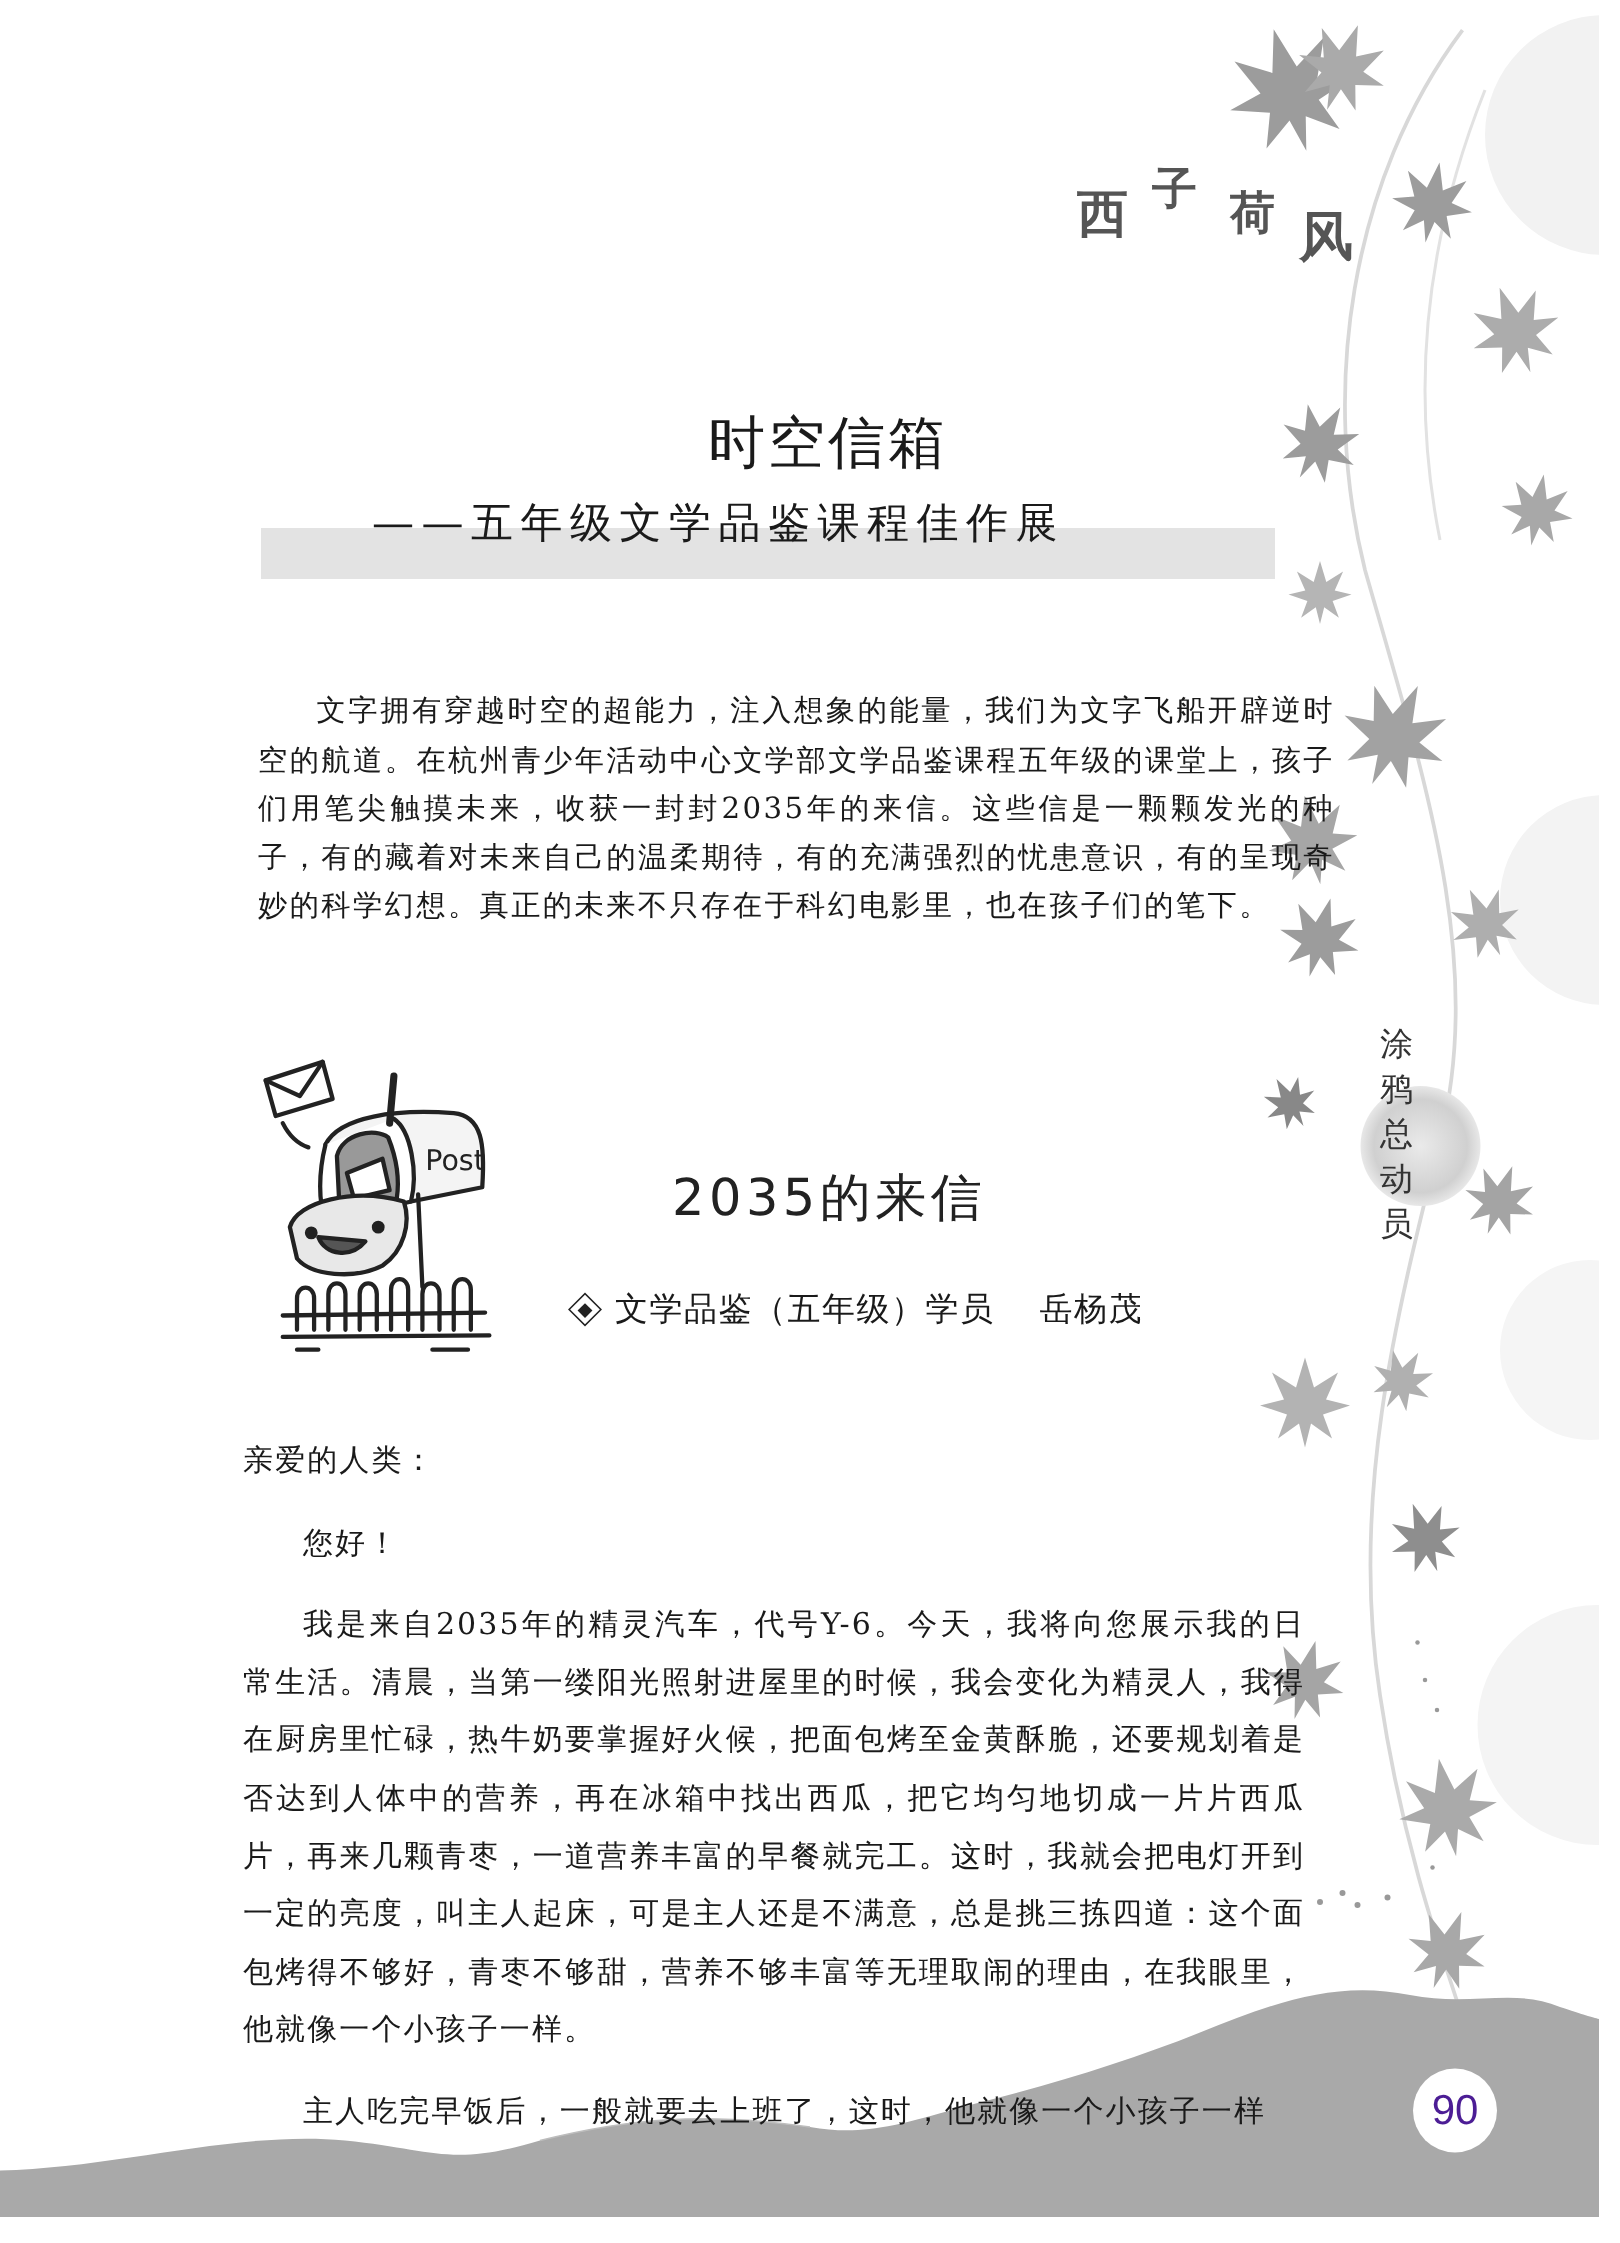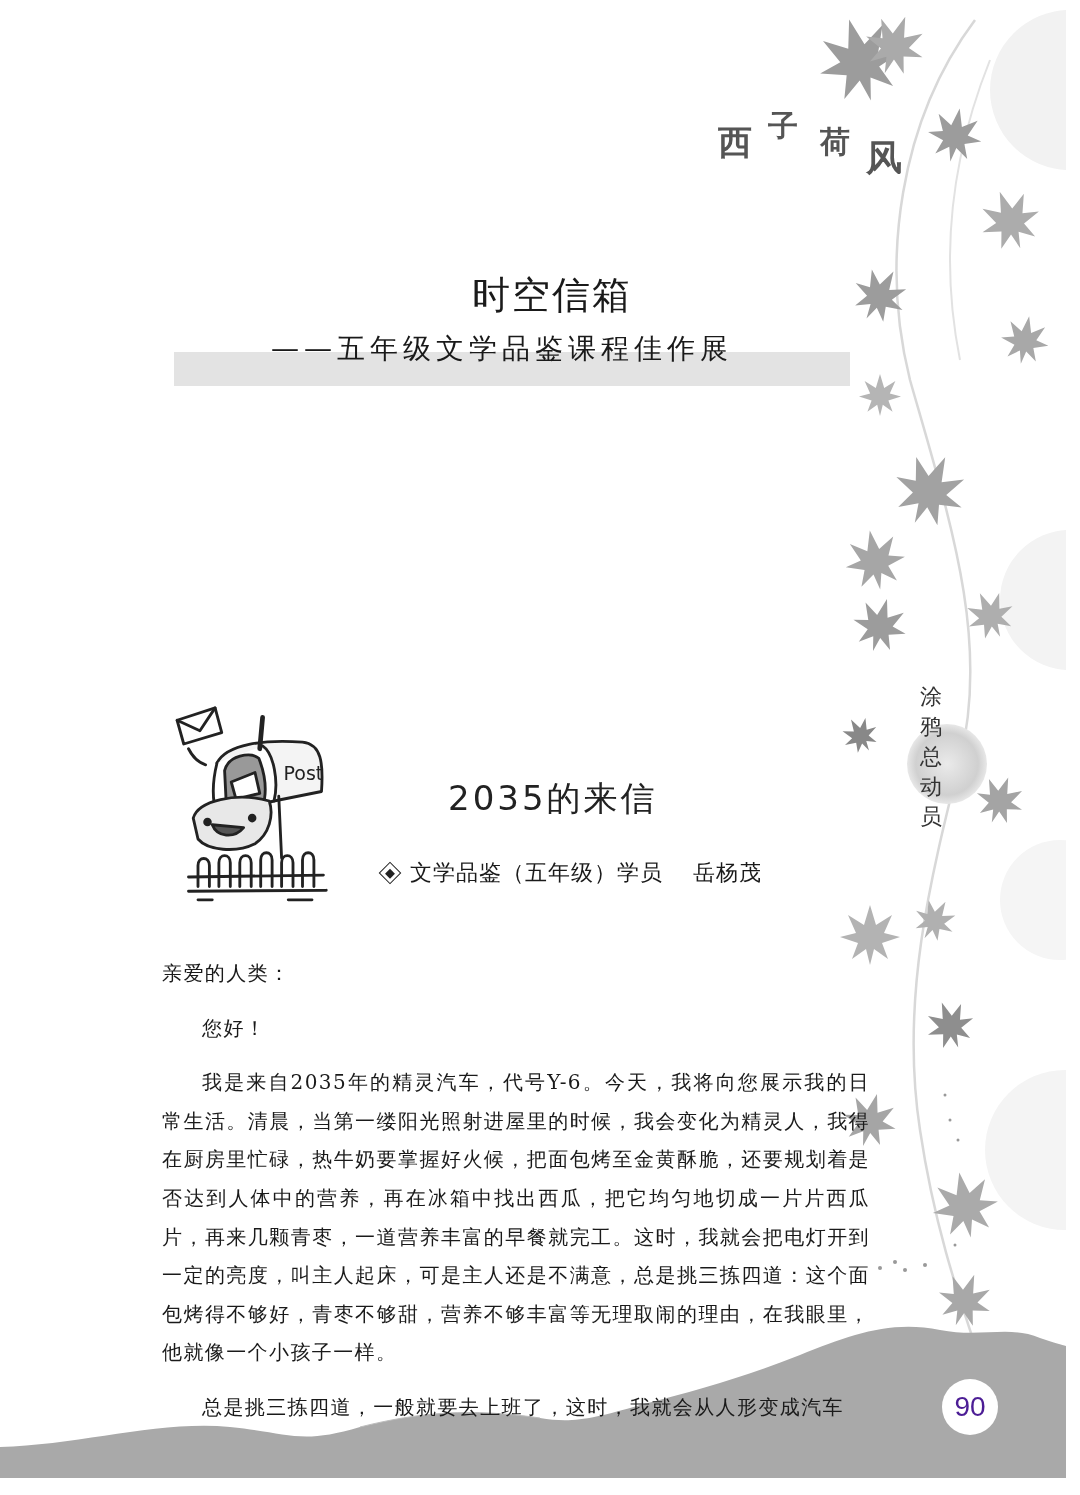--- a/index.html
+++ b/index.html
@@ -13,21 +13,21 @@
   .series-title span { position:absolute; font-family:"DejaVu Sans", sans-serif; font-weight:bold; color:#555; }
   .st-0 { left:0; top:10px; font-size:34px; }
   .st-1 { left:50px; top:-4px; font-size:30px; }
   .st-2 { left:102px; top:12px; font-size:30px; }
   .st-3 { left:148px; top:24px; font-size:36px; }
 
   .title-band { position:absolute; left:174px; top:352px; width:676px; height:34px; background:#e3e3e3; }
   .main-title { position:absolute; left:0; top:270px; width:1040px; text-align:center;
                 font-family:"DejaVu Serif", serif; font-size:38px; color:#1a1a1a; letter-spacing:2px;padding-left:32px; }
   .sub-title { position:absolute; left:248px; top:330px; font-family:"DejaVu Serif", serif;
-               font-size:28px; color:#1a1a1a; letter-spacing:5px;margin-left:23px; }
+               font-size:28px; color:#1a1a1a; letter-spacing:5px; }
 
   .intro { position:absolute; left:172px; top:458px; width:718px; font-size:19.5px; line-height:32.5px;
            letter-spacing:1.6px; text-align:justify; }
   .intro p { margin:0; text-indent:2em; }
 
   .mailbox { position:absolute; left:160px; top:696px; width:190px; height:210px; }
 
   .article-title { position:absolute; left:448px; top:776px; font-family:"DejaVu Sans", sans-serif;
                    font-size:34px; color:#222; letter-spacing:3px; }
   .byline { position:absolute; left:382px; top:858px; font-family:"DejaVu Sans", sans-serif;
@@ -115,20 +115,23 @@
     <span class="st-0">西</span>
     <span class="st-1">子</span>
     <span class="st-2">荷</span>
     <span class="st-3">风</span>
   </div>
 
   <div class="title-band"></div>
   <div class="main-title">时空信箱</div>
   <div class="sub-title">——五年级文学品鉴课程佳作展</div>
 
+  <div class="intro">
+    <p>文字拥有穿越时空的超能力，注入想象的能量，我们为文字飞船开辟逆时空的航道。在杭州青少年活动中心文学部文学品鉴课程五年级的课堂上，孩子们用笔尖触摸未来，收获一封封2035年的来信。这些信是一颗颗发光的种子，有的藏着对未来自己的温柔期待，有的充满强烈的忧患意识，有的呈现奇妙的科学幻想。真正的未来不只存在于科幻电影里，也在孩子们的笔下。</p>
+  </div>
 
   <svg class="mailbox" viewBox="0 0 200 220" xmlns="http://www.w3.org/2000/svg">
     <g stroke="#222" stroke-width="3" fill="none" stroke-linecap="round" stroke-linejoin="round">
 
       <path d="M18,25 L58,12 L65,38 L25,50 Z" fill="#fff"></path>
       <path d="M18,25 L42,36 L58,12"></path>
       <path d="M30,55 C35,65 42,70 48,72"></path>
 
       <path d="M60,70 C70,50 110,45 150,48 C170,50 172,70 170,100 L120,110" fill="#f4f4f4"></path>
       <path d="M60,70 C55,90 55,110 60,125 L120,110 C125,90 120,60 108,52" fill="#fff"></path>
@@ -174,18 +177,18 @@
       <span>总</span>
       <span>动</span>
       <span>员</span>
     </div>
   </div>
 
   <div class="letter">
     <p>亲爱的人类：</p>
     <p class="indent">您好！</p>
     <p class="indent">我是来自2035年的精灵汽车，代号Y-6。今天，我将向您展示我的日常生活。清晨，当第一缕阳光照射进屋里的时候，我会变化为精灵人，我得在厨房里忙碌，热牛奶要掌握好火候，把面包烤至金黄酥脆，还要规划着是否达到人体中的营养，再在冰箱中找出西瓜，把它均匀地切成一片片西瓜片，再来几颗青枣，一道营养丰富的早餐就完工。这时，我就会把电灯开到一定的亮度，叫主人起床，可是主人还是不满意，总是挑三拣四道：这个面包烤得不够好，青枣不够甜，营养不够丰富等无理取闹的理由，在我眼里，他就像一个小孩子一样。</p>
-    <p class="indent">总是挑三拣四道，一般就要去上班了，这时，我就会从人形变成汽车</p>
+    <p class="indent">主人吃完早饭后，一般就要去上班了，这时，他就像一个小孩子一样</p>
   </div>
 
   <div class="page-number">90</div>
 </div>
 <div class="right-strip"></div>
 
 </body></html>

